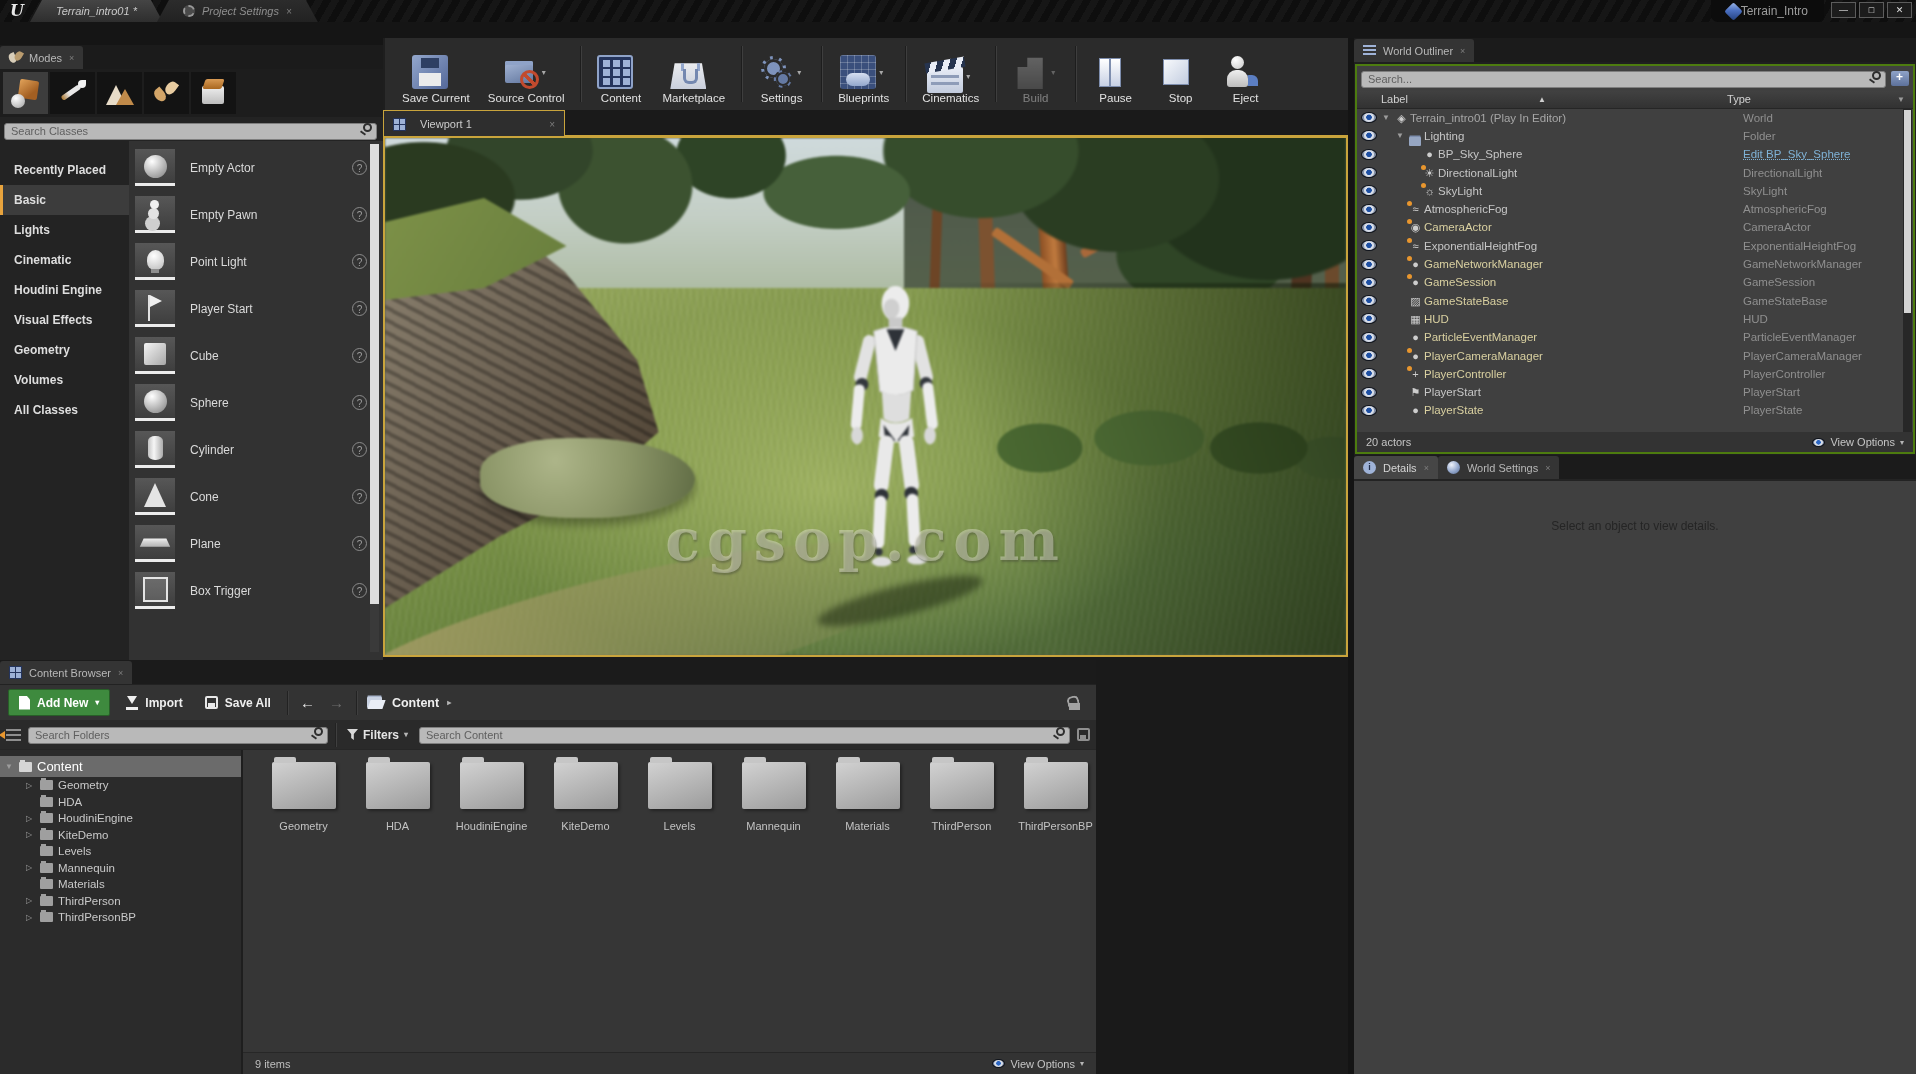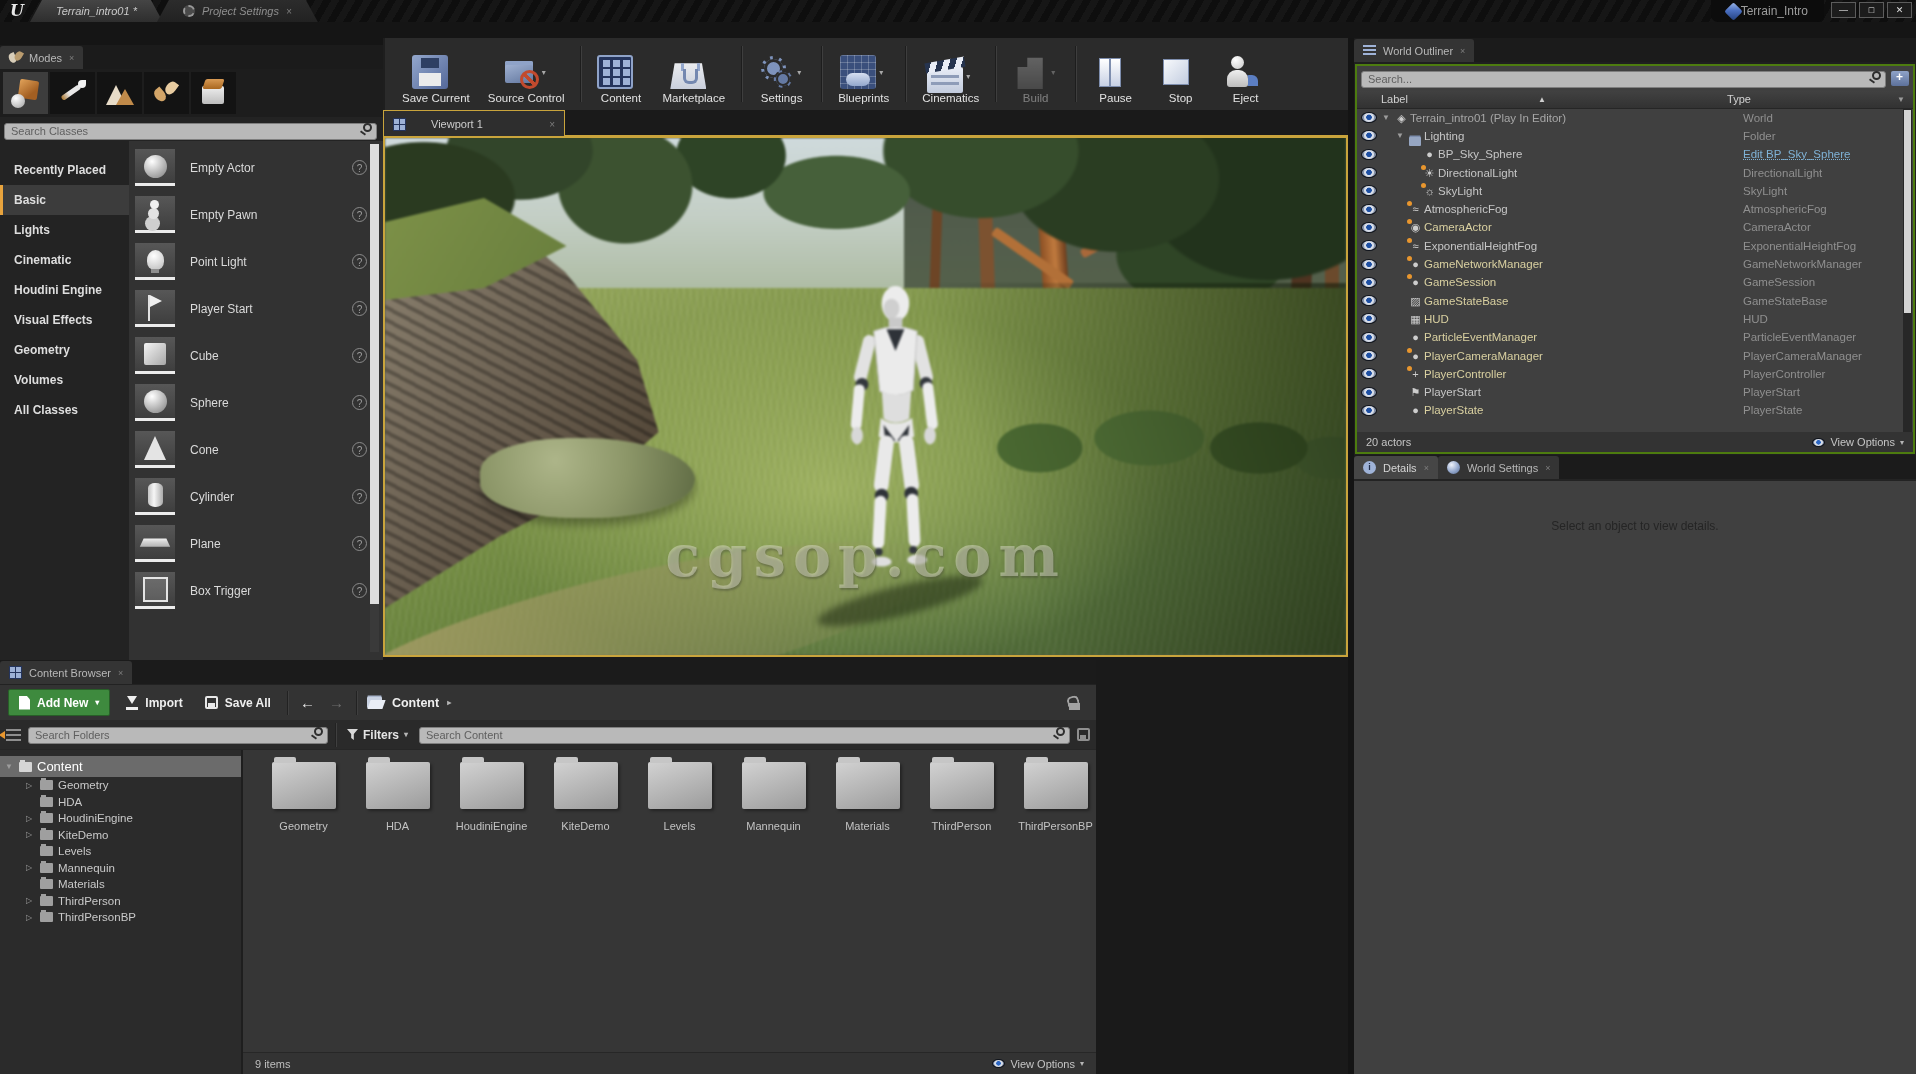--- a/index.html
+++ b/index.html
@@ -152,21 +152,21 @@
   .tb-icon[data-name="pause-icon"]::before{left:7px;} .tb-icon[data-name="pause-icon"]::after{right:7px;}
   .tb-icon[data-name="stop-icon"]::before{content:"";position:absolute;left:6px;top:4px;width:24px;height:24px;
     background:linear-gradient(135deg,#f7f9fc,#c3cde0);border:1px solid #7e8eae;}
   .tb-icon[data-name="eject-icon"]::before{content:"";position:absolute;left:9px;top:1px;width:13px;height:13px;border-radius:50%;
     background:radial-gradient(circle at 35% 30%,#fff,#c6c6c6);}
   .tb-icon[data-name="eject-icon"]::after{content:"";position:absolute;left:5px;top:15px;width:21px;height:17px;border-radius:9px 9px 3px 3px;
     background:linear-gradient(#efefef,#bdbdbd);box-shadow:13px 2px 0 -3px #5b7ec2;}
 
   
   .vp-tab{position:absolute;left:383px;top:110px;width:182px;height:27px;background:#2e2e2e;
-    border:1px solid #c9a43c;border-bottom:none;display:flex;align-items:center;gap:25px;padding:0 9px;
+    border:1px solid #c9a43c;border-bottom:none;display:flex;align-items:center;gap:14px;padding:0 9px;
     color:#cccccc;font-size:11px;}
   .win4-icon{width:13px;height:13px;position:relative;background:#24345c;}
   .win4-icon::before{content:"";position:absolute;left:1px;top:1px;width:5px;height:5px;background:#9db1d6;
     box-shadow:6px 0 #9db1d6,0 6px #9db1d6,6px 6px #9db1d6;}
   .vp-tabline{position:absolute;left:565px;top:135px;width:783px;height:2px;background:#c9a43c;}
   .viewport{position:absolute;left:383px;top:136px;width:965px;height:521px;border:2px solid #c9a43c;
     background:#55614a;overflow:hidden;}
   .scene{position:absolute;inset:0;filter:blur(1px);}
   .vp-sky{position:absolute;left:0;top:0;right:0;height:170px;
     background:linear-gradient(180deg,#cfdadc 0%,#c4cfc6 45%,#a9b89c 100%);}
@@ -217,21 +217,21 @@
   .vp-path{position:absolute;left:-60px;bottom:-38px;width:620px;height:120px;border-radius:50%;
     transform:rotate(-13deg);background:linear-gradient(90deg,rgba(170,158,104,.85),rgba(150,146,96,.5) 60%,transparent);}
   .vp-rock{position:absolute;left:95px;top:300px;width:215px;height:80px;border-radius:48% 60% 55% 50%;
     background:radial-gradient(circle at 35% 28%,#adb589 0%,#8c9668 48%,#5d6942 100%);
     box-shadow:0 7px 9px rgba(0,0,0,.3);}
   .char-shadow{position:absolute;left:430px;top:448px;width:170px;height:30px;border-radius:50%;
     background:rgba(22,32,12,.5);transform:rotate(-14deg);filter:blur(3px);}
   .character{position:absolute;left:448px;top:142px;width:120px;height:325px;}
   .watermark{position:absolute;left:0;right:0;top:368px;text-align:center;
     font:bold 57px "DejaVu Serif",serif;letter-spacing:7px;color:rgba(235,233,221,.42);
-    text-shadow:1px 2px 2px rgba(70,75,55,.45);margin-top:16px;}
+    text-shadow:1px 2px 2px rgba(70,75,55,.45);}
 
   
   .right-gap{position:absolute;left:1348px;top:38px;width:6px;height:1036px;background:#141414;}
   .outliner{position:absolute;left:1354px;top:38px;width:562px;height:417px;background:#1f1f1f;}
   .list-icon{width:13px;height:11px;background:
     repeating-linear-gradient(180deg,#9fb3d8 0 2px,transparent 2px 4px);}
   .ol-green{position:absolute;left:1px;right:1px;top:26px;bottom:1px;border:2px solid #4d7c0f;
     background:#404040;display:flex;flex-direction:column;}
   .ol-search-row{display:flex;align-items:center;gap:5px;padding:3px 4px;}
   .plus-icon{width:18px;height:15px;border-radius:2px;background:linear-gradient(#8fa3c8,#5d719b);position:relative;}
@@ -451,28 +451,28 @@
     <span class="help-dot" data-name="help-icon"></span>
   </div>
 
   <div class="mode-item" data-name="placeable-item">
     <span class="thumb t-sphere" data-name="placeable-thumbnail-icon"></span>
     <span class="mode-item-label" data-name="placeable-item-label">Sphere</span>
     <span class="help-dot" data-name="help-icon"></span>
   </div>
 
   <div class="mode-item" data-name="placeable-item">
+    <span class="thumb t-cylinder" data-name="placeable-thumbnail-icon"></span>
+    <span class="mode-item-label" data-name="placeable-item-label">Cylinder</span>
+    <span class="help-dot" data-name="help-icon"></span>
+  </div>
+
+  <div class="mode-item" data-name="placeable-item">
     <span class="thumb t-cone" data-name="placeable-thumbnail-icon"></span>
     <span class="mode-item-label" data-name="placeable-item-label">Cone</span>
-    <span class="help-dot" data-name="help-icon"></span>
-  </div>
-
-  <div class="mode-item" data-name="placeable-item">
-    <span class="thumb t-cylinder" data-name="placeable-thumbnail-icon"></span>
-    <span class="mode-item-label" data-name="placeable-item-label">Cylinder</span>
     <span class="help-dot" data-name="help-icon"></span>
   </div>
 
   <div class="mode-item" data-name="placeable-item">
     <span class="thumb t-plane" data-name="placeable-thumbnail-icon"></span>
     <span class="mode-item-label" data-name="placeable-item-label">Plane</span>
     <span class="help-dot" data-name="help-icon"></span>
   </div>
 
   <div class="mode-item" data-name="placeable-item">

